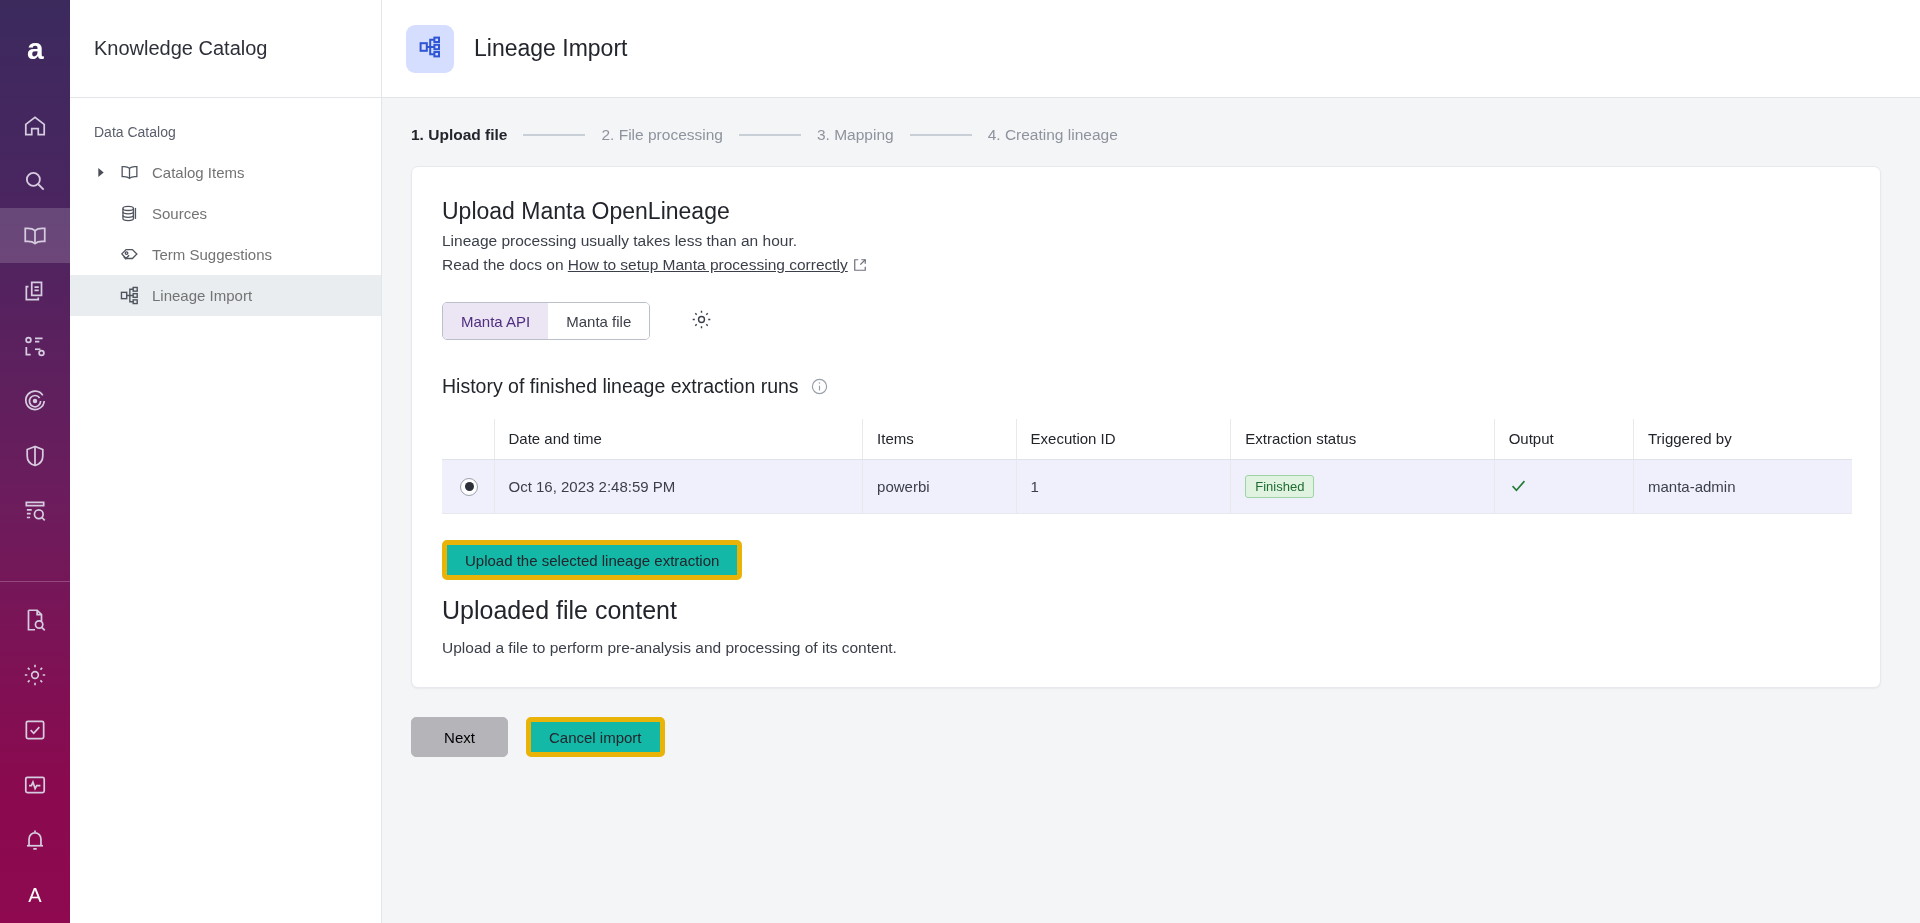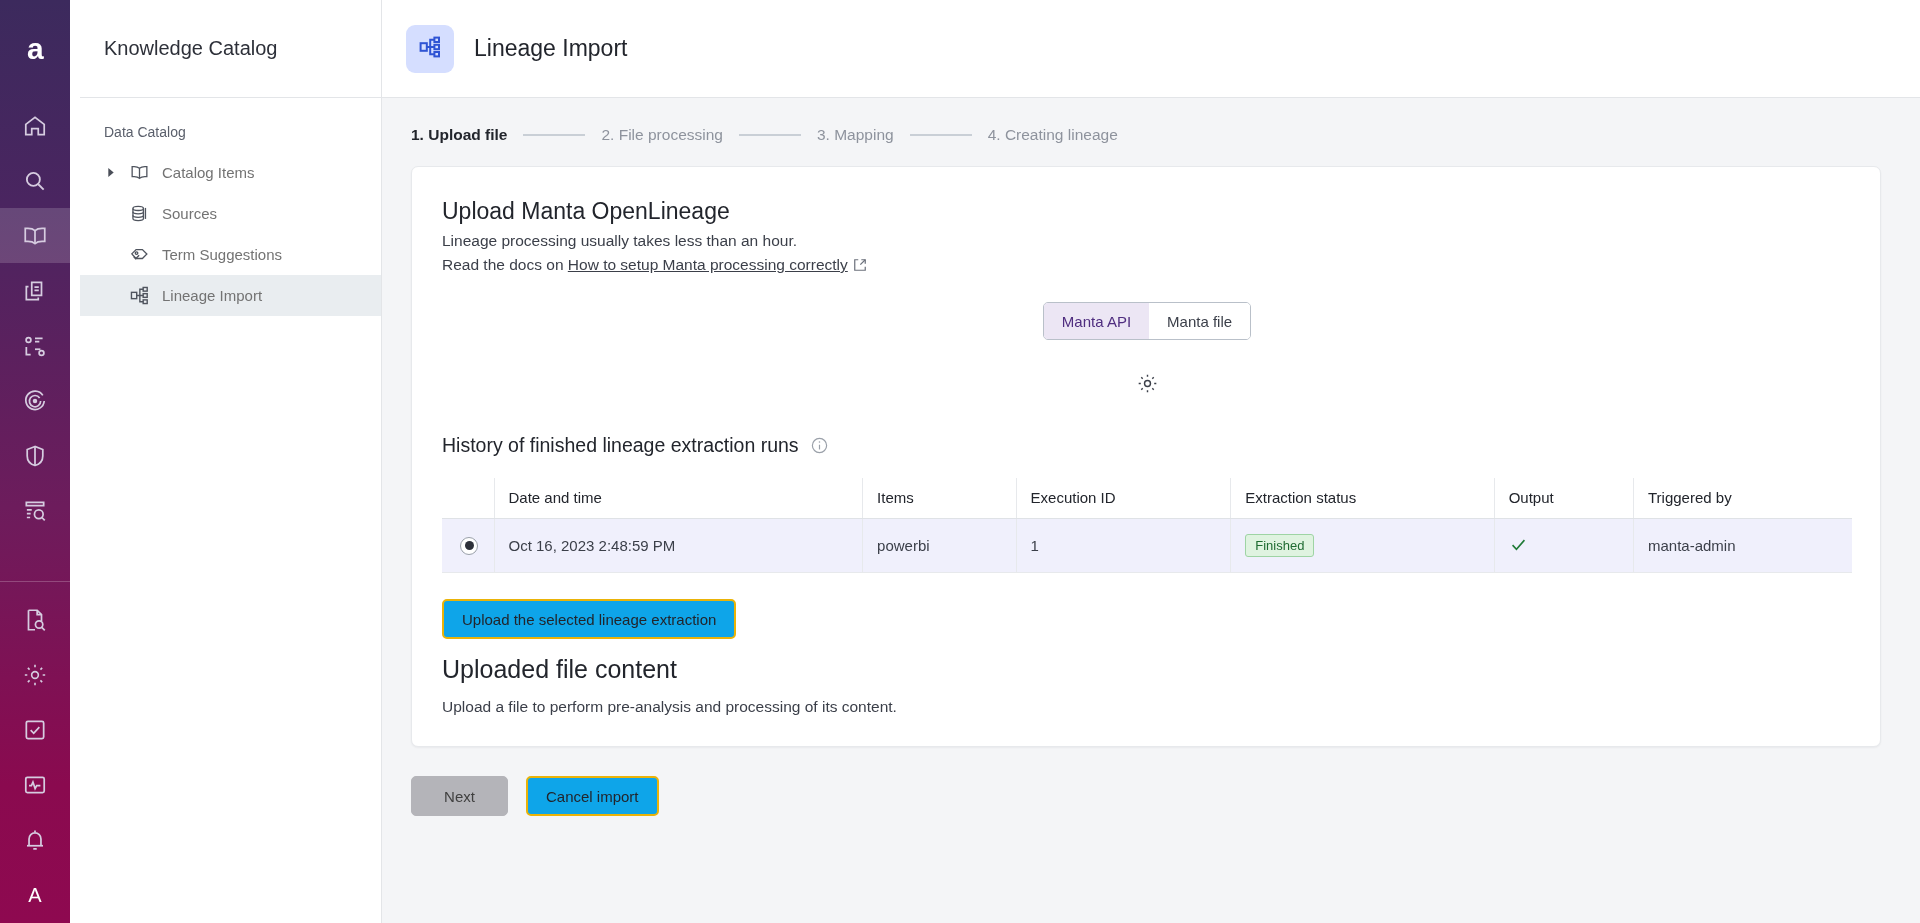--- a/index.html
+++ b/index.html
@@ -39,21 +39,21 @@
   .rail-sep { width: 70px; height: 1px; background: rgba(255,255,255,.22); margin: 6px 0 10px; }
   .rail-avatar {
     width: 70px; height: 56px; display: flex; align-items: center; justify-content: center;
     color: #fff; font-size: 20px; font-weight: 400;
   }
 
   
   .navpanel {
     width: 312px; flex: 0 0 312px; height: 923px;
     background: #fff; border-right: 1px solid #e3e5e8;
-    display: flex; flex-direction: column; padding-left: 10px;
+    display: flex; flex-direction: column;
   }
   .navpanel-head {
     height: 98px; display: flex; align-items: center;
     padding: 0 0 0 24px; border-bottom: 1px solid #e3e5e8;
   }
   .navpanel-title { font-size: 20px; color: #2d3039; font-weight: 400; }
   .nav-section-label {
     font-size: 14px; color: #5a5f6b; padding: 26px 0 12px 24px;
   }
   .nav-item {
@@ -100,21 +100,21 @@
     box-shadow: 0 1px 2px rgba(16,24,40,.05);
     padding: 31px 28px 30px 30px;
     max-width: 1475px;
   }
   .card-h1 { font-size: 23px; color: #22252c; font-weight: 400; margin-bottom: 4px; }
   .card-sub { font-size: 15.5px; color: #3b3f49; line-height: 1.55; }
   .doclink { color: #3b3f49; text-decoration: underline; }
   .ext-ico { display: inline-block; vertical-align: -2px; margin-left: 5px; color: #6c717c; }
   .ext-ico svg { width: 14px; height: 14px; }
 
-  .toggle-row { display: flex; align-items: center; gap: 32px; margin-top: 23px; flex-direction: column; }
+  .toggle-row { display: flex; align-items: center; gap: 40px; margin-top: 23px; }
   .segmented {
     display: inline-flex; border: 1px solid #b9c0c9; border-radius: 5px; overflow: hidden;
     height: 38px;
   }
   .seg {
     display: flex; align-items: center; padding: 0 18px; font-size: 15px;
     color: #3b3f49; cursor: pointer; background: #fff;
   }
   .seg.active { background: #ece6f4; color: #4f2d7f; font-weight: 400; }
   .gear-btn { color: #3b3f49; cursor: pointer; display: flex; align-items: center; }
@@ -148,29 +148,29 @@
   .badge {
     display: inline-block; padding: 3px 9px; font-size: 13px; border-radius: 3px;
     background: #dff3e0; border: 1px solid #9ed4a4; color: #1f6b32;
   }
   .check { color: #1f7a36; display: inline-flex; }
   .check svg { width: 19px; height: 19px; }
 
   .btn {
     display: inline-flex; align-items: center; justify-content: center;
     height: 40px; padding: 0 18px; border-radius: 5px; font-size: 15px;
-    border: 2px solid #eab308; background: #0ea5e9; color: #22252c; cursor: pointer;
+    border: 5px solid #eab308; background: #14b8a6; color: #22252c; cursor: pointer;
   }
   .btn-upload { margin-top: 26px; }
   .card-h3 { font-size: 25px; color: #22252c; font-weight: 400; margin: 16px 0 14px; }
   .card-note { font-size: 15.5px; color: #3b3f49; }
 
   .footer-actions { display: flex; gap: 18px; padding: 29px 0 0 29px; }
   .btn-primary-disabled {
-    background: #b4b4b9; border: 1px solid #b4b4b9; color: #404040; cursor: default;
+    background: #b4b4b9; border: 1px solid #b4b4b9; color: #000000; cursor: default;
     min-width: 97px;
   }
 </style>
 </head>
 <body>
 
 <div class="app">
 
   <div class="rail">
     <div class="rail-logo">

